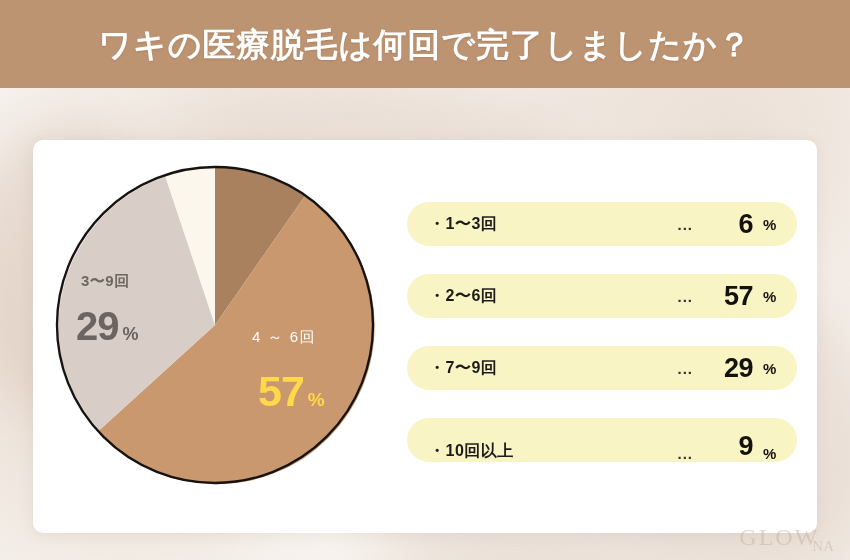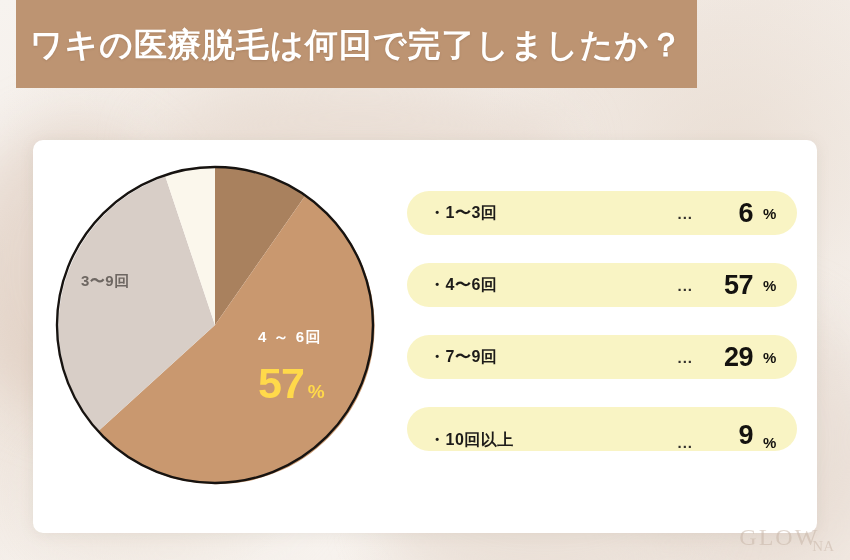--- a/index.html
+++ b/index.html
@@ -36,22 +36,22 @@
   }
   .blob-a { left: -40px;  top: 120px; width: 230px; height: 300px; background: rgba(214,194,178,0.45); }
   .blob-b { left: 150px;  top: 86px;  width: 420px; height: 120px; background: rgba(228,214,203,0.55); }
   .blob-c { right: -30px; top: 300px; width: 260px; height: 280px; background: rgba(220,203,190,0.42); }
   .blob-d { left: 380px;  bottom: -40px; width: 330px; height: 170px; background: rgba(230,218,208,0.5); }
   .blob-e { left: 40px;   bottom: 0px;  width: 260px; height: 130px; background: rgba(236,227,219,0.55); }
 
   
   .header-bar {
     position: absolute;
-    left: 16px; top: 0;
-    width: 681px;
+    left: 0; top: 0;
+    width: 850px;
     height: 88px;
     background: #bd9472;
     display: flex;
     align-items: center;
     justify-content: center;
     box-sizing: border-box;
     padding: 0 26px;
   }
   .header-title {
     color: #ffffff;
@@ -86,28 +86,28 @@
   .pie-svg { display: block; width: 326px; height: 326px; }
 
   .pie-label {
     position: absolute;
     white-space: nowrap;
     line-height: 1;
     pointer-events: none;
   }
   
   .lbl-main-name {
-    left: 206px; top: 167px;
+    left: 200px; top: 167px;
     color: #ffffff;
     font-size: 15px;
-    font-weight: 700;
+    font-weight: 400;
     letter-spacing: 1.5px;
   }
   .lbl-main-value {
-    left: 206px; top: 200px;
+    left: 206px; top: 208px;
     color: #ffd94a;
     font-weight: 700;
     font-size: 43px;
     letter-spacing: -1px;
   }
   .lbl-main-value .unit {
     font-size: 19px;
     font-weight: 700;
     margin-left: 4px;
     letter-spacing: 0;
@@ -131,21 +131,21 @@
     font-size: 18px;
     font-weight: 700;
     margin-left: 4px;
     letter-spacing: 0;
   }
 
   
   .legend {
     position: absolute;
     left: 374px;
-    top: 51px;
+    top: 62px;
     width: 390px;
   }
   .legend-row {
     position: relative;
     height: 44px;
     margin-bottom: 28px;
     background: #f9f4c4;
     border-radius: 22px;
     display: flex;
     align-items: center;
@@ -243,34 +243,37 @@
 
         <circle cx="163" cy="163" r="158" fill="none" stroke="#171310" stroke-width="2.4"></circle>
       </svg>
 
       <div class="pie-label lbl-main-name">4 ～ 6回</div>
       <div class="pie-label lbl-main-value">
         <span>57</span><span class="unit">%</span>
       </div>
 
       <div class="pie-label lbl-sec-name">3〜9回</div>
+      <div class="pie-label lbl-sec-value">
+        <span>29</span><span class="unit">%</span>
+      </div>
     </div>
 
     <div class="legend">
 
       <div class="legend-row">
         <span class="legend-label">・1〜3回</span>
         <span class="legend-spacer"></span>
         <span class="legend-dots">...</span>
         <span class="legend-value">6</span>
         <span class="legend-unit">%</span>
       </div>
 
       <div class="legend-row">
-        <span class="legend-label">・4〜6回</span>
+        <span class="legend-label">・2〜6回</span>
         <span class="legend-spacer"></span>
         <span class="legend-dots">...</span>
         <span class="legend-value">57</span>
         <span class="legend-unit">%</span>
       </div>
 
       <div class="legend-row">
         <span class="legend-label">・7〜9回</span>
         <span class="legend-spacer"></span>
         <span class="legend-dots">...</span>

